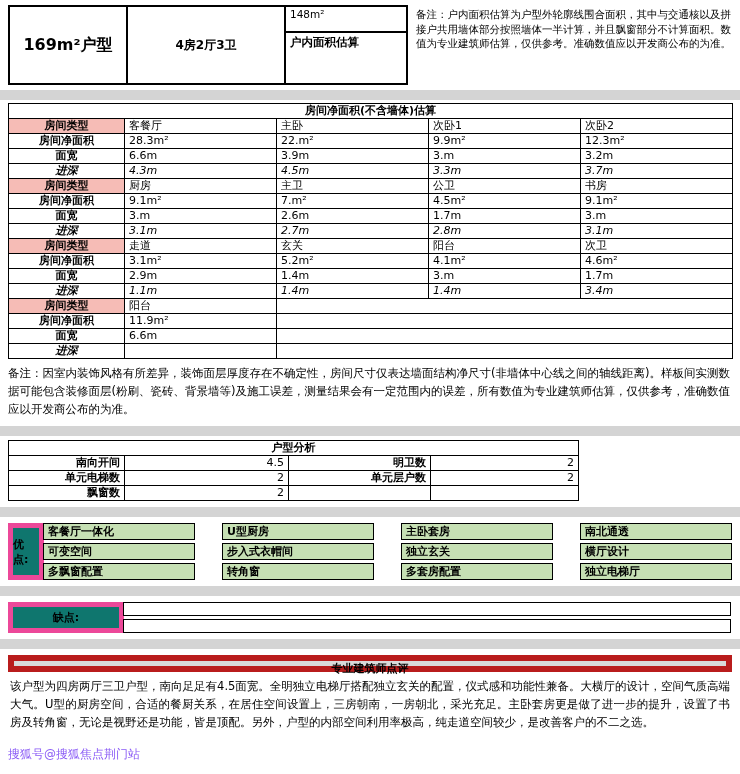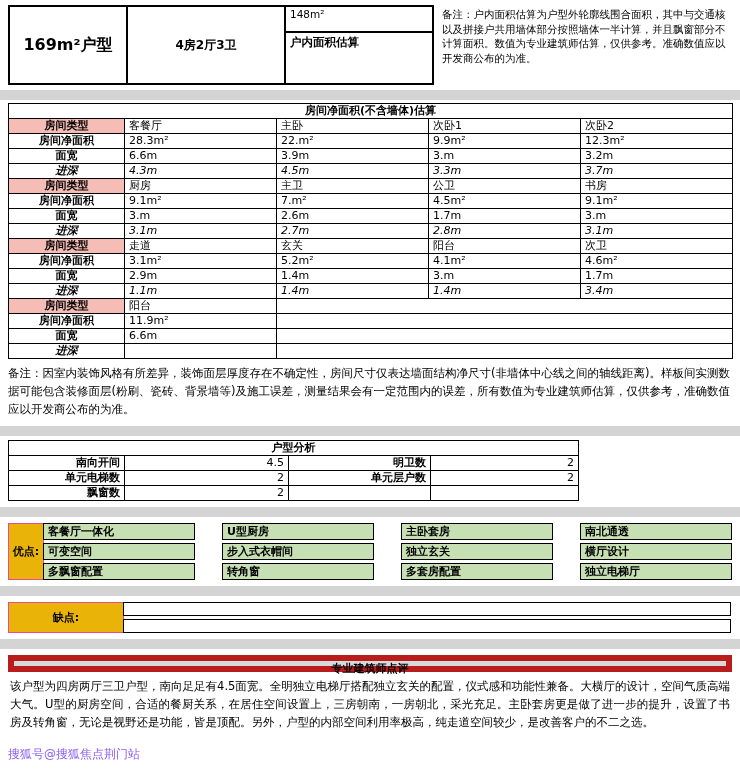--- a/index.html
+++ b/index.html
@@ -12,21 +12,21 @@
   .sheet { width: 740px; padding: 5px 8px 0 8px; }
   .spacer { height: 10px; background: #d4d4d4; margin: 0 -8px; }
   .white-gap { height: 5px; }
 
   
   .top-row { display: flex; align-items: flex-start; }
   .top-table { border-collapse: collapse; }
   .top-table td { border: 2px solid #000; background: #fff; }
   .tt-unit  { width: 118px; font-weight: bold; text-align: center; font-size: 16px; }
   .tt-layout{ width: 158px; font-weight: bold; text-align: center; font-size: 12px; }
-  .tt-area-val { width: 148px; height: 26px; font-size: 10.5px; padding: 1px 4px; vertical-align: top; border-radius: 10px; }
+  .tt-area-val { width: 122px; height: 26px; font-size: 10.5px; padding: 1px 4px; vertical-align: top; border-radius: 10px; }
   .tt-area-lbl { height: 52px; font-weight: bold; font-size: 11.5px; padding: 2px 4px; vertical-align: top; }
   .top-note { flex: 1; margin-left: 8px; font-size: 10.5px; line-height: 1.4; padding-top: 2px; }
 
   
   table.grid { border-collapse: collapse; table-layout: fixed; }
   table.grid td {
     border: 1px solid #000;
     font-size: 11px; height: 15px; line-height: 14px;
     padding: 0 4px; overflow: hidden; white-space: nowrap;
     background: #fff;
@@ -43,21 +43,21 @@
 
   .note-block { font-size: 11.5px; line-height: 1.55; padding: 6px 0 8px 0; background:#fff; }
 
   .analysis-grid { width: 570px; }
   td.lbl-l { font-weight: bold; text-align: right; }
   td.val   { text-align: right; }
 
   
   .band { display: flex; align-items: stretch; }
   .side-label {
-    width: 116px; background: #eab308; border: 1px solid #ec4899;
+    width: 116px; background: #0f766e; border: 5px solid #ec4899;
     display: flex; align-items: center; justify-content: center;
     font-size: 11px; font-weight: bold;
   }
   .band-rows { display: flex; flex-direction: column; gap: 3px; margin-left: -1px; }
   .pros-row { display: flex; gap: 28px; }
   .pros-cell {
     width: 152px; height: 17px; border: 1px solid #000;
     background: #c6e0b4; font-size: 11px; font-weight: bold;
     line-height: 15px; padding: 0 4px; overflow: hidden; white-space: nowrap;
   }

